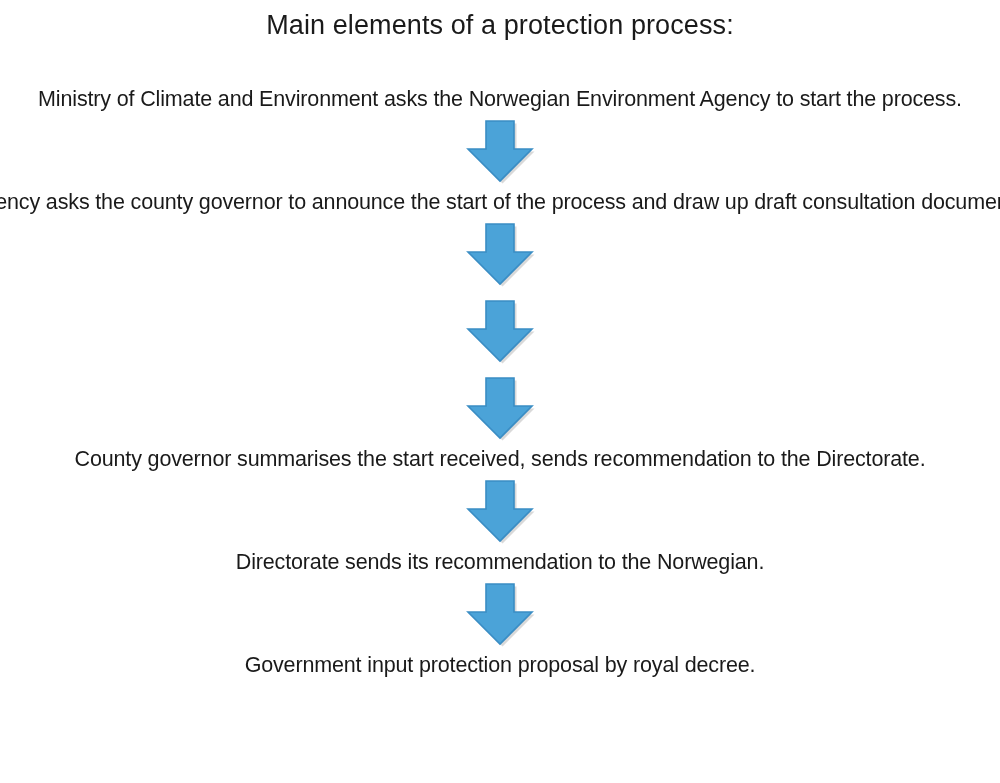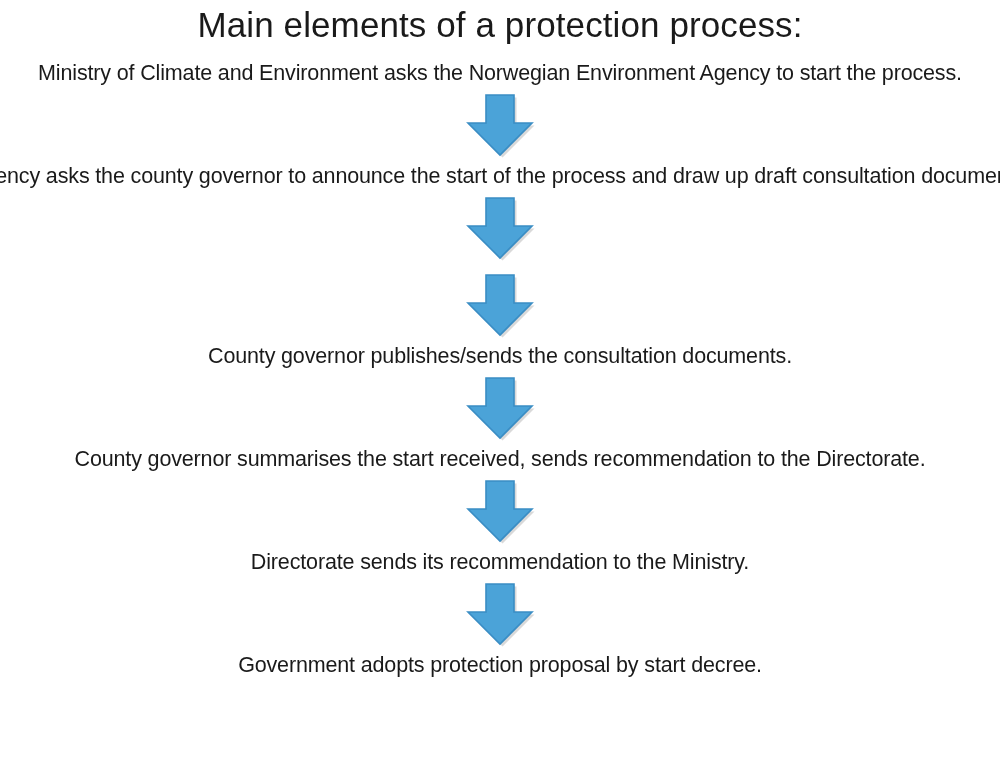--- a/index.html
+++ b/index.html
@@ -19,36 +19,36 @@
     width: 1000px;
     height: 783px;
     display: flex;
     flex-direction: column;
     align-items: center;
     box-sizing: border-box;
     padding-top: 8px;
   }
 
   .chart-title {
-    font-size: 35px;
+    font-size: 27px;
     line-height: 34px;
     color: #1a1a1a;
     font-weight: 400;
     letter-spacing: 0.1px;
     margin: 0;
     padding: 0;
     white-space: nowrap;
   }
 
   .steps {
     width: 1000px;
     display: flex;
     flex-direction: column;
     align-items: center;
-    margin-top: 16px;
+    margin-top: 42px;
   }
 
   .step-text {
     font-size: 21.5px;
     line-height: 26px;
     color: #1a1a1a;
     text-align: center;
     white-space: nowrap;
     font-weight: 400;
     letter-spacing: -0.15px;
@@ -99,43 +99,42 @@
     </div>
 
 
     <div class="arrow-wrap">
       <svg width="66" height="62" viewBox="0 0 66 62" aria-hidden="true">
         <polygon points="19,1 47,1 47,29 65,29 33,61 1,29 19,29" fill="#b9b9b9" transform="translate(2.5,2.5)" opacity="0.55"></polygon>
         <polygon points="19,1 47,1 47,29 65,29 33,61 1,29 19,29" fill="#4BA3D8" stroke="#3A8DC4" stroke-width="1.6" stroke-linejoin="miter"></polygon>
       </svg>
     </div>
 
-    <div class="step-text">County governor publishes/sends the consultation documents.</div>
 
     <div class="arrow-wrap">
       <svg width="66" height="62" viewBox="0 0 66 62" aria-hidden="true">
         <polygon points="19,1 47,1 47,29 65,29 33,61 1,29 19,29" fill="#b9b9b9" transform="translate(2.5,2.5)" opacity="0.55"></polygon>
         <polygon points="19,1 47,1 47,29 65,29 33,61 1,29 19,29" fill="#4BA3D8" stroke="#3A8DC4" stroke-width="1.6" stroke-linejoin="miter"></polygon>
       </svg>
     </div>
 
     <div class="step-text">County governor summarises the start received, sends recommendation to the Directorate.</div>
 
     <div class="arrow-wrap">
       <svg width="66" height="62" viewBox="0 0 66 62" aria-hidden="true">
         <polygon points="19,1 47,1 47,29 65,29 33,61 1,29 19,29" fill="#b9b9b9" transform="translate(2.5,2.5)" opacity="0.55"></polygon>
         <polygon points="19,1 47,1 47,29 65,29 33,61 1,29 19,29" fill="#4BA3D8" stroke="#3A8DC4" stroke-width="1.6" stroke-linejoin="miter"></polygon>
       </svg>
     </div>
 
-    <div class="step-text">Directorate sends its recommendation to the Ministry.</div>
+    <div class="step-text">Directorate sends its recommendation to the Norwegian.</div>
 
     <div class="arrow-wrap">
       <svg width="66" height="62" viewBox="0 0 66 62" aria-hidden="true">
         <polygon points="19,1 47,1 47,29 65,29 33,61 1,29 19,29" fill="#b9b9b9" transform="translate(2.5,2.5)" opacity="0.55"></polygon>
         <polygon points="19,1 47,1 47,29 65,29 33,61 1,29 19,29" fill="#4BA3D8" stroke="#3A8DC4" stroke-width="1.6" stroke-linejoin="miter"></polygon>
       </svg>
     </div>
 
-    <div class="step-text">Government adopts protection proposal by start decree.</div>
+    <div class="step-text">Government input protection proposal by royal decree.</div>
 
   </div>
 </div>
 
 </body></html>

